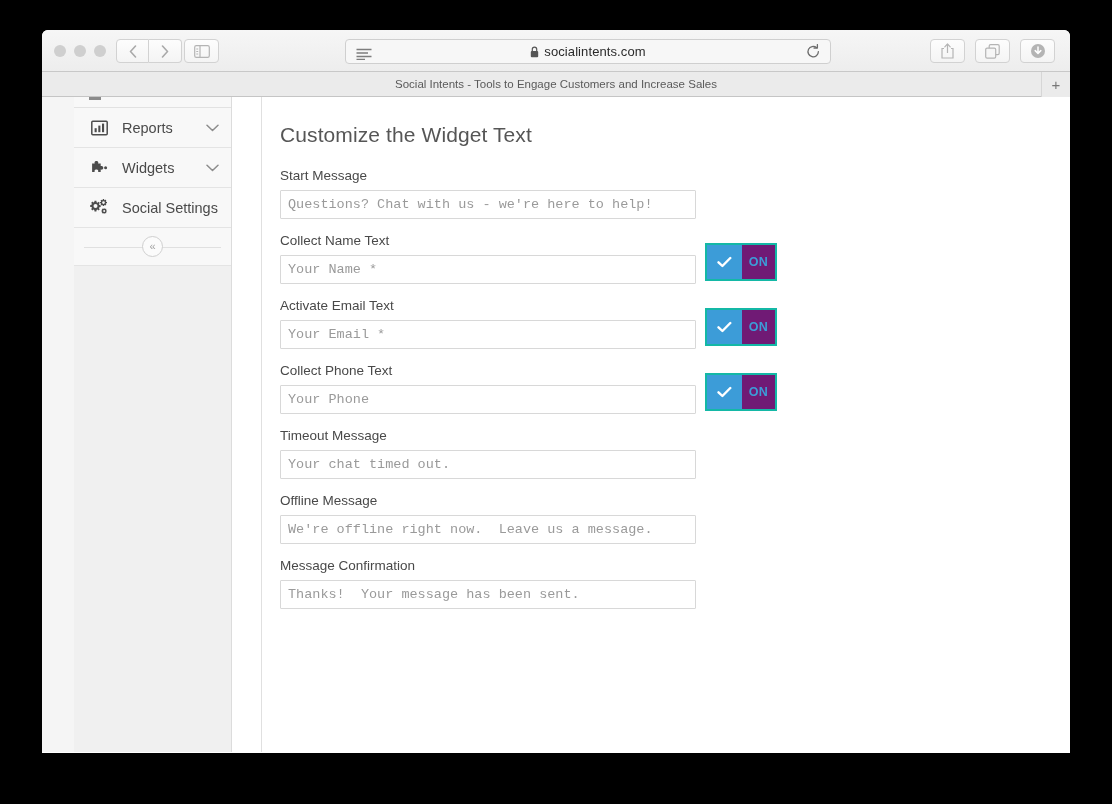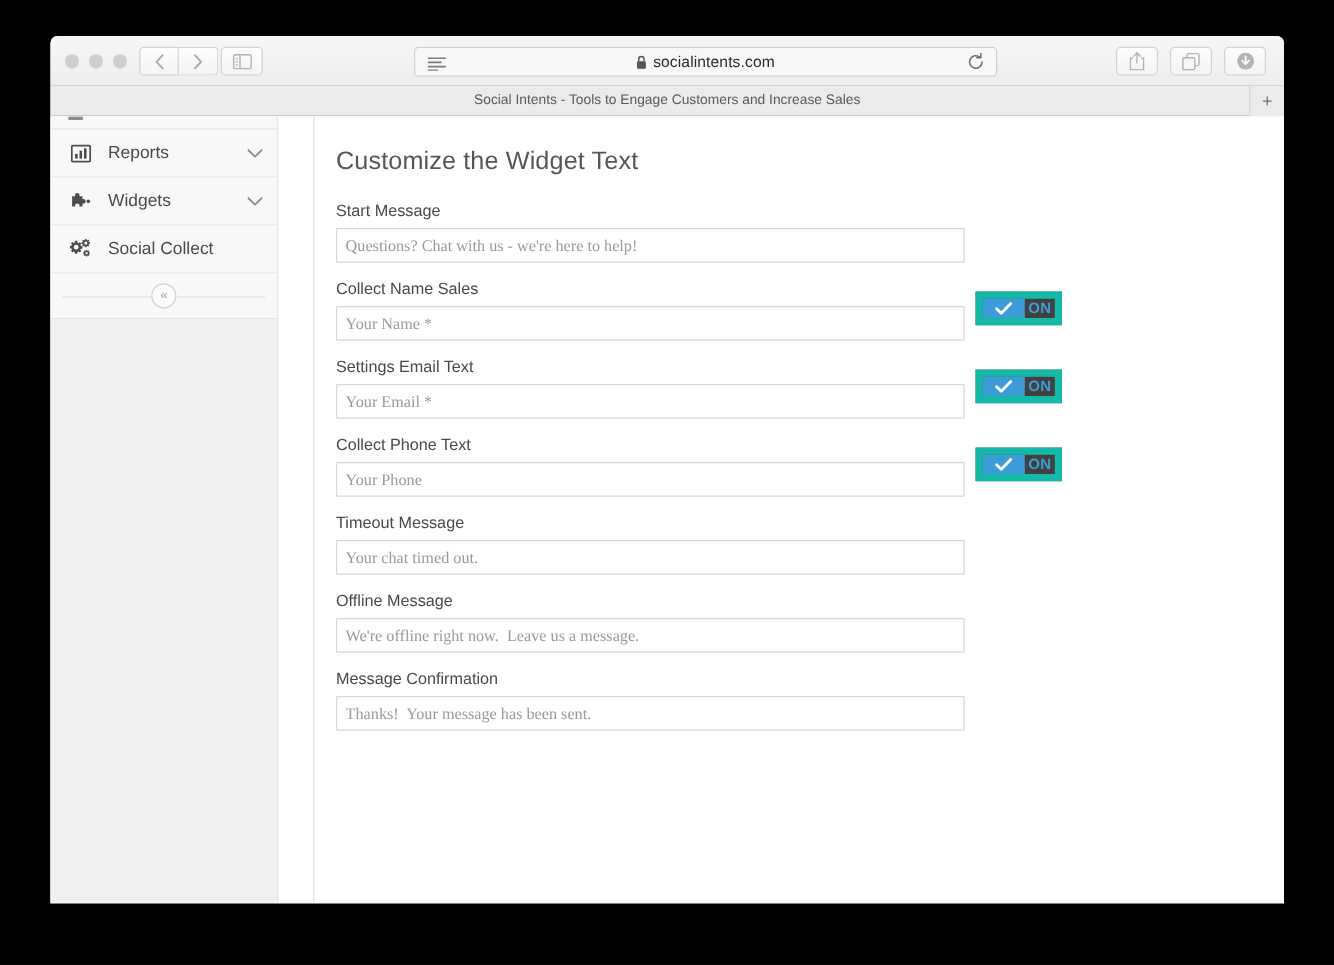--- a/index.html
+++ b/index.html
@@ -99,20 +99,21 @@
     display: flex;
     overflow: hidden;
   }
 
   
   .sidebar {
     width: 190px;
     background: #f5f5f5;
     border-right: 1px solid #dcdcdc;
     flex: none;
+    padding-left: 32px;
   }
   .side-partial {
     height: 11px;
     border-bottom: 1px solid #e2e2e2;
     background: #f8f8f8;
     position: relative;
   }
   .side-partial::after {
     content: "";
     position: absolute; left: 15px; top: 0px;
@@ -175,38 +176,38 @@
     margin-bottom: 21px;
     letter-spacing: .1px;
   }
   .field { margin-bottom: 14px; }
   .field-label {
     font-size: 13.5px; color: #494949;
     margin-bottom: 7px;
   }
   .field-row { display: flex; align-items: flex-start; }
   .field-input {
-    width: 524px; height: 29px;
+    width: 416px; height: 29px;
     border: 1px solid #d8d8d8;
     background: #fff;
-    font-family: Liberation Serif, serif;
+    font-family: Liberation Mono, monospace;
     font-size: 13.5px;
     color: #000000;
     padding: 0 7px;
     border-radius: 1px;
     outline: none;
   }
   .field-input::placeholder { color: #9a9a9a; opacity: 1; }
 
   .toggle {
     margin-left: 9px;
     margin-top: -12px;
-    width: 72px; height: 28px;
-    border: 6px solid #14b8a6;
-    background: #404040;
+    width: 72px; height: 38px;
+    border: 2px solid #14b8a6;
+    background: #701a75;
     display: flex; align-items: stretch;
     flex: none;
   }
   .toggle-on {
     width: 35px;
     background: #3c9cd8;
     display: flex; align-items: center; justify-content: center;
     color: #fff;
   }
   .toggle-label {
@@ -345,21 +346,21 @@
             <g fill="#4c4c4c">
               <path d="M6.6 3.2l1 .5.9-.9 1.3 1.3-.9.9.5 1 1.3.2v1.9l-1.3.2-.5 1 .9.9-1.3 1.3-.9-.9-1 .5-.2 1.3H4.5l-.2-1.3-1-.5-.9.9L1.1 10l.9-.9-.5-1L.2 7.9V6l1.3-.2.5-1-.9-.9 1.3-1.3.9.9 1-.5.2-1.3h1.9z"></path>
               <circle cx="5.5" cy="7" r="2" fill="#f8f8f8"></circle>
               <path d="M14.2 0.9l.7.3.6-.6.9.9-.6.6.3.7.9.1v1.3l-.9.1-.3.7.6.6-.9.9-.6-.6-.7.3-.1.9h-1.3l-.1-.9-.7-.3-.6.6-.9-.9.6-.6-.3-.7-.9-.1V3l.9-.1.3-.7-.6-.6.9-.9.6.6.7-.3.1-.9h1.3z"></path>
               <circle cx="13.5" cy="3.6" r="1.3" fill="#f8f8f8"></circle>
               <path d="M14.7 9.9l.6.2.5-.5.7.7-.5.5.2.6.7.1v1l-.7.1-.2.6.5.5-.7.7-.5-.5-.6.2-.1.7h-1l-.1-.7-.6-.2-.5.5-.7-.7.5-.5-.2-.6-.7-.1v-1l.7-.1.2-.6-.5-.5.7-.7.5.5.6-.2.1-.7h1z"></path>
               <circle cx="14.2" cy="11.9" r="1" fill="#f8f8f8"></circle>
             </g>
           </svg>
         </span>
-        <span class="side-label">Social Collect</span>
+        <span class="side-label">Social Settings</span>
       </div>
 
 
       <div class="side-collapse">
         <div class="collapse-btn">«</div>
       </div>
       <div class="side-rest"></div>
     </div>
 
     <div class="gap"></div>
@@ -368,36 +369,36 @@
       <h1 class="page-title">Customize the Widget Text</h1>
 
       <div class="field">
         <div class="field-label">Start Message</div>
         <div class="field-row">
           <input class="field-input" type="text" placeholder="Questions? Chat with us - we're here to help!" style="">
         </div>
       </div>
 
       <div class="field">
-        <div class="field-label">Collect Name Sales</div>
+        <div class="field-label">Collect Name Text</div>
         <div class="field-row">
           <input class="field-input" type="text" placeholder="Your Name *" style="">
           <div class="toggle">
             <div class="toggle-on">
               <svg width="15" height="12" viewBox="0 0 15 12">
                 <path d="M1.5 6.3L5.4 10 13.3 2" fill="none" stroke="#fff" stroke-width="2.4" stroke-linecap="round" stroke-linejoin="round"></path>
               </svg>
             </div>
             <div class="toggle-label">ON</div>
           </div>
         </div>
       </div>
 
       <div class="field">
-        <div class="field-label">Settings Email Text</div>
+        <div class="field-label">Activate Email Text</div>
         <div class="field-row">
           <input class="field-input" type="text" placeholder="Your Email *" style="">
           <div class="toggle">
             <div class="toggle-on">
               <svg width="15" height="12" viewBox="0 0 15 12">
                 <path d="M1.5 6.3L5.4 10 13.3 2" fill="none" stroke="#fff" stroke-width="2.4" stroke-linecap="round" stroke-linejoin="round"></path>
               </svg>
             </div>
             <div class="toggle-label">ON</div>
           </div>

